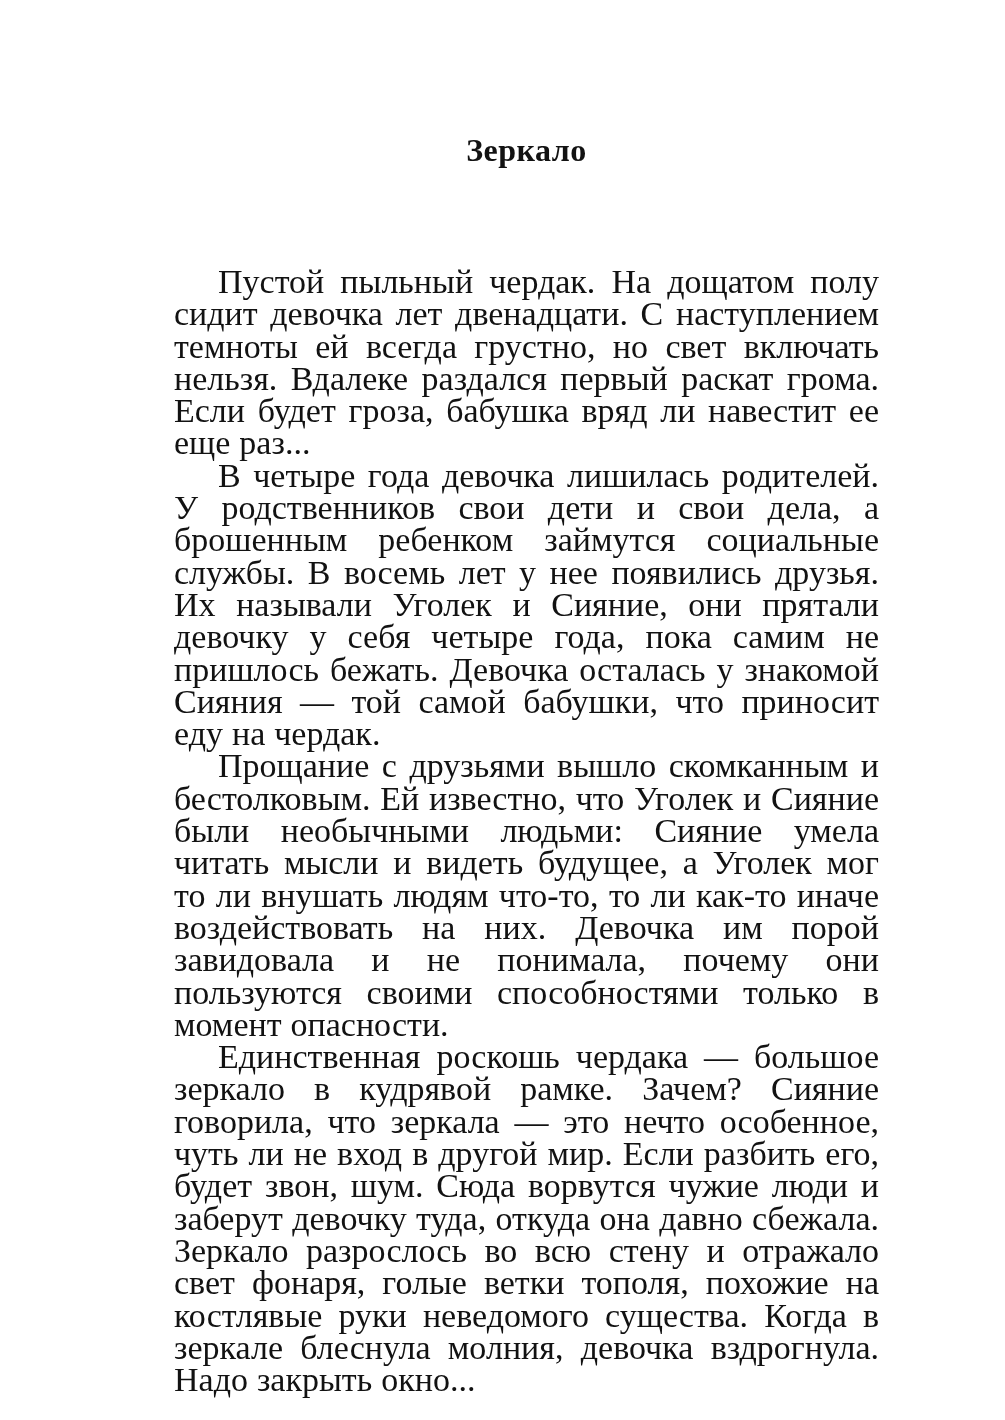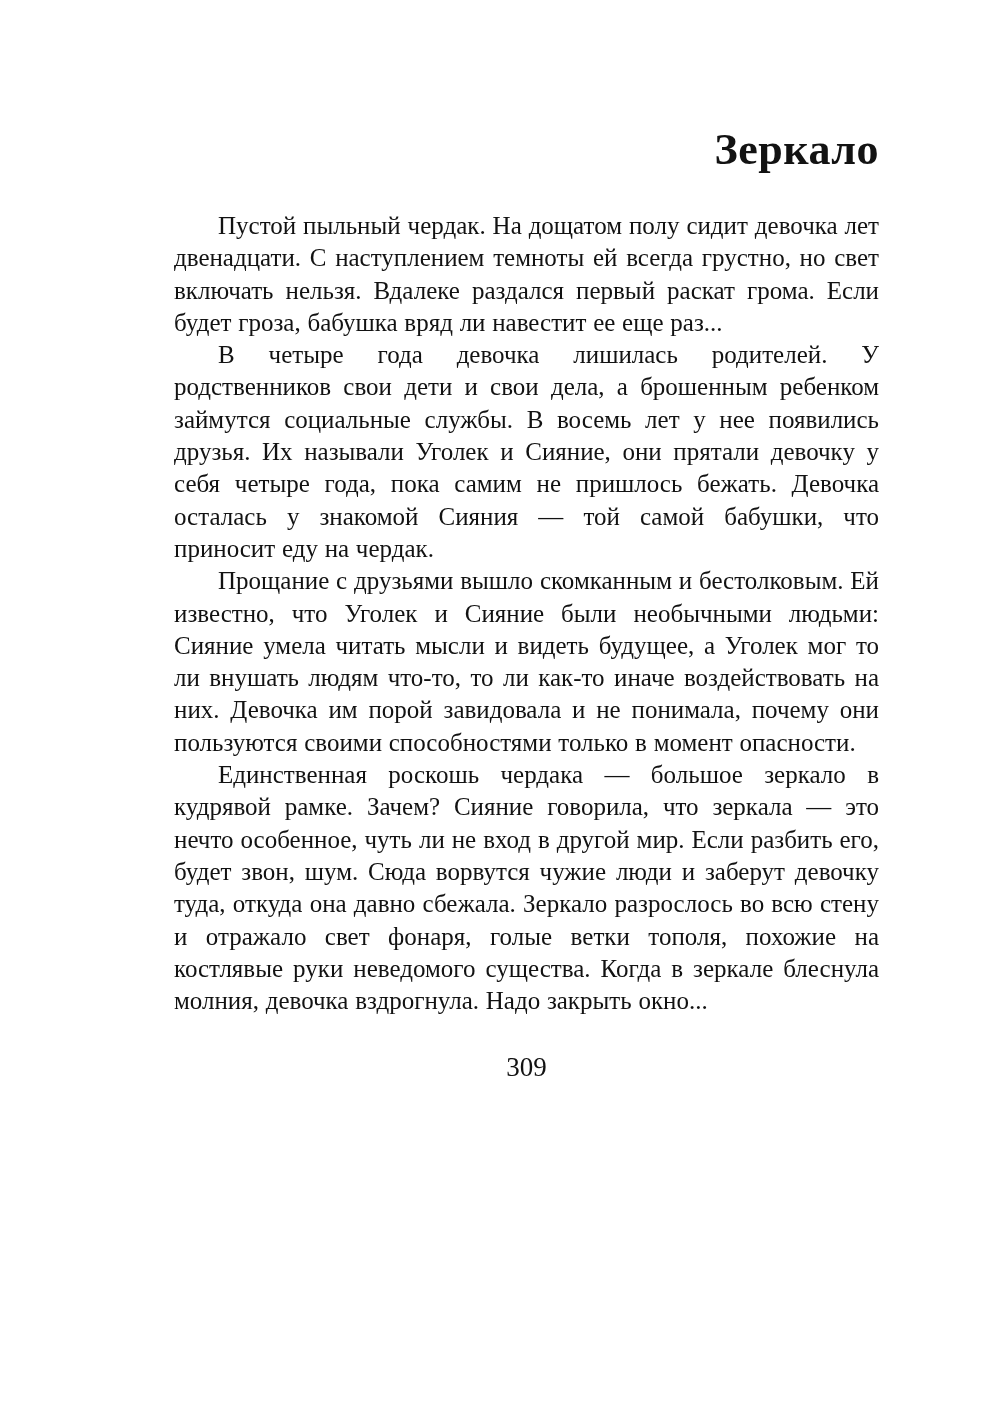--- a/index.html
+++ b/index.html
@@ -14,31 +14,31 @@
     background: #ffffff;
     color: #121212;
     font-family: "Liberation Serif", serif;
     overflow: hidden;
   }
   .title {
     margin: 0;
     padding-top: 126px;
     width: 705px;
     margin-left: 174px;
-    text-align: right;
-    font-size: 44px;
+    text-align: center;
+    font-size: 32px;
     line-height: 48px;
     font-weight: bold;
     letter-spacing: 0.5px;
   }
   .text-block {
     width: 705px;
     margin-left: 174px;
-    margin-top: 36px;
-    font-size: 25px;
+    margin-top: 92px;
+    font-size: 34px;
     line-height: 32.3px;
     text-align: justify;
     hyphens: auto;
     -webkit-hyphens: auto;
   }
   .text-block p {
     margin: 0;
     text-indent: 44px;
     word-spacing: 0.5px;
   }

